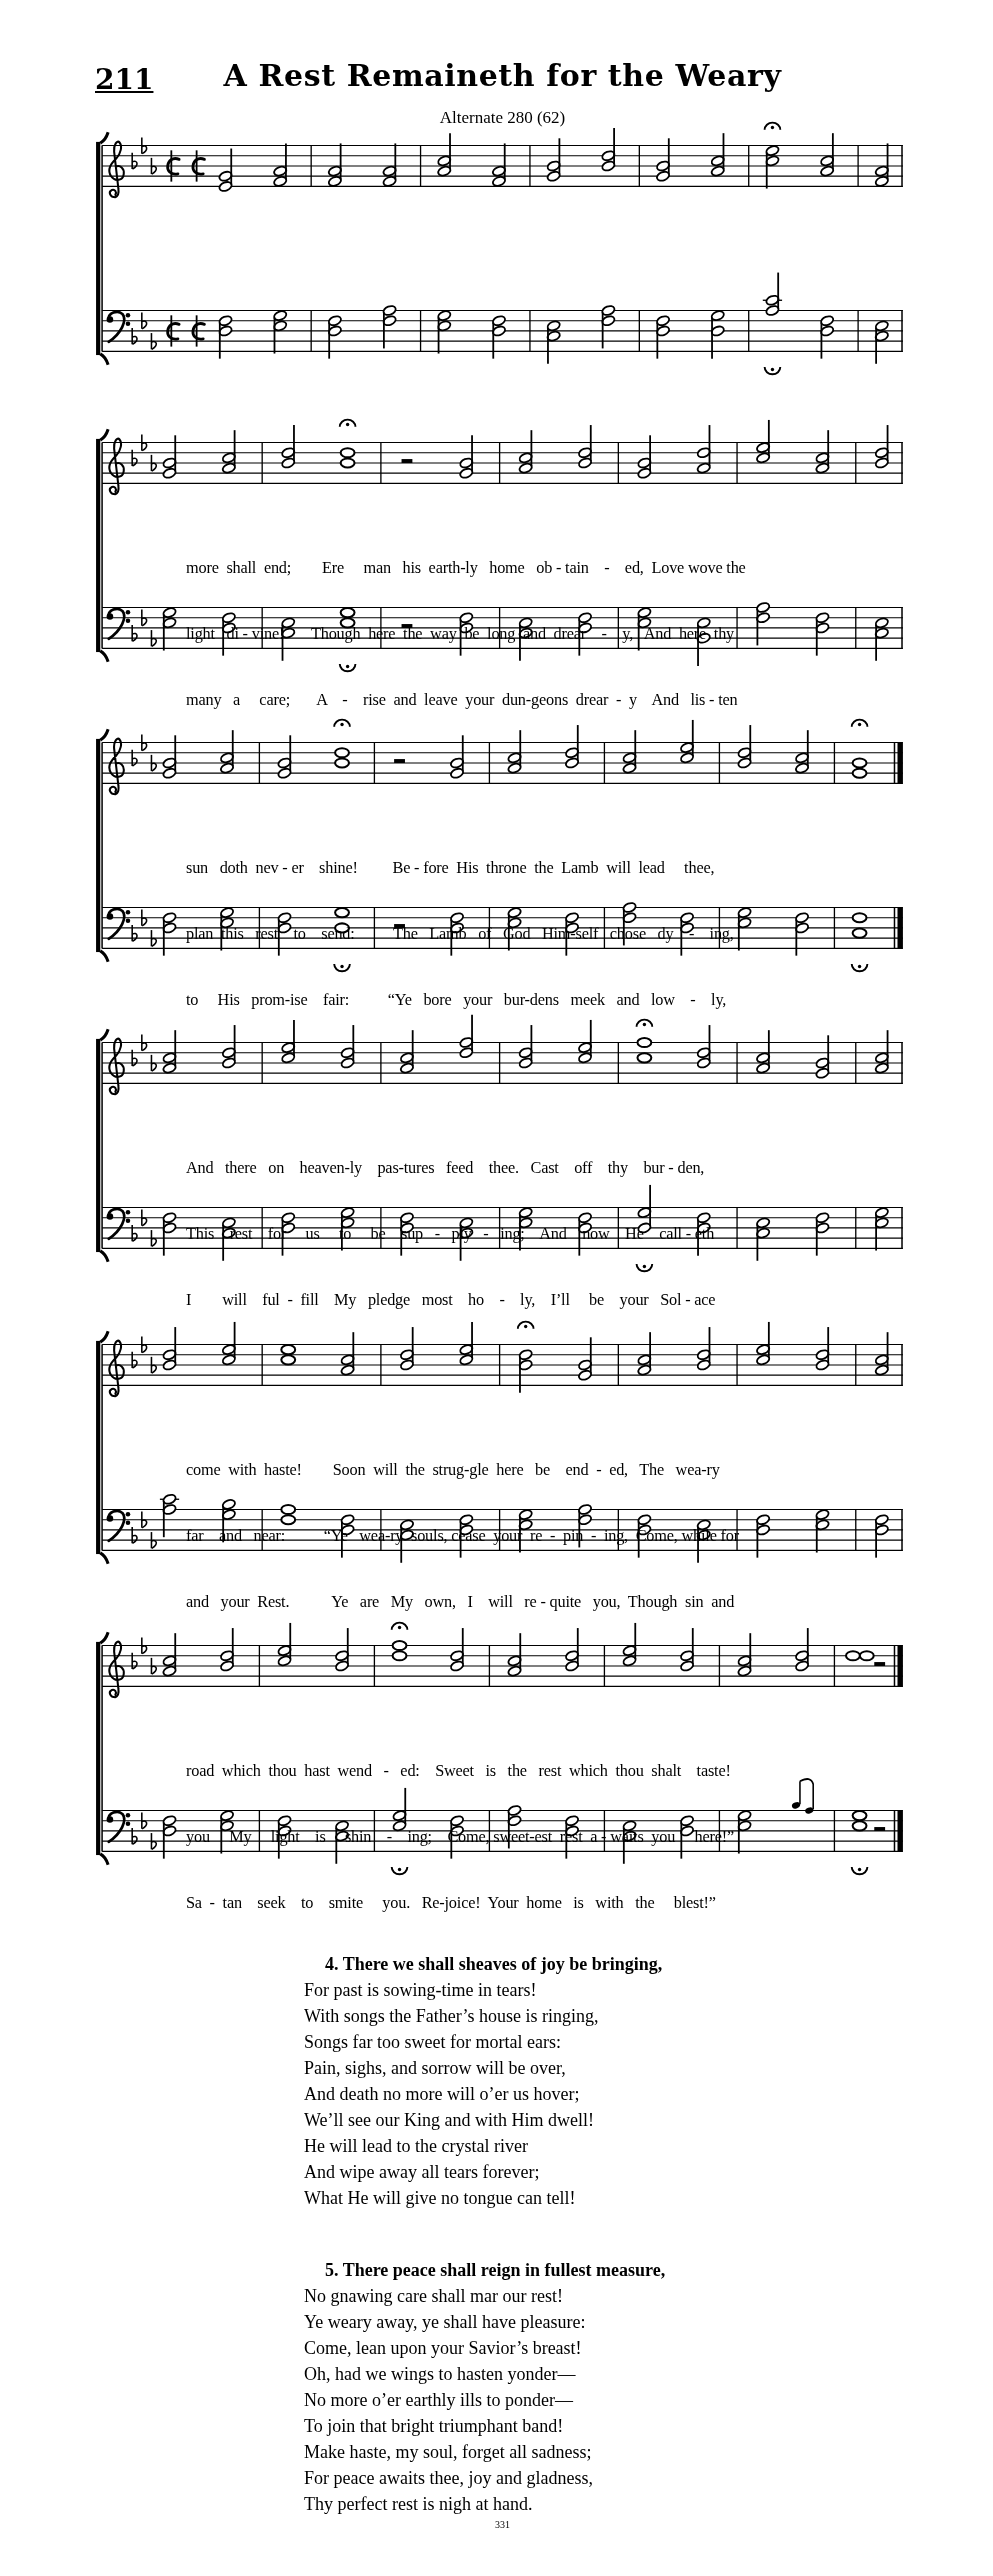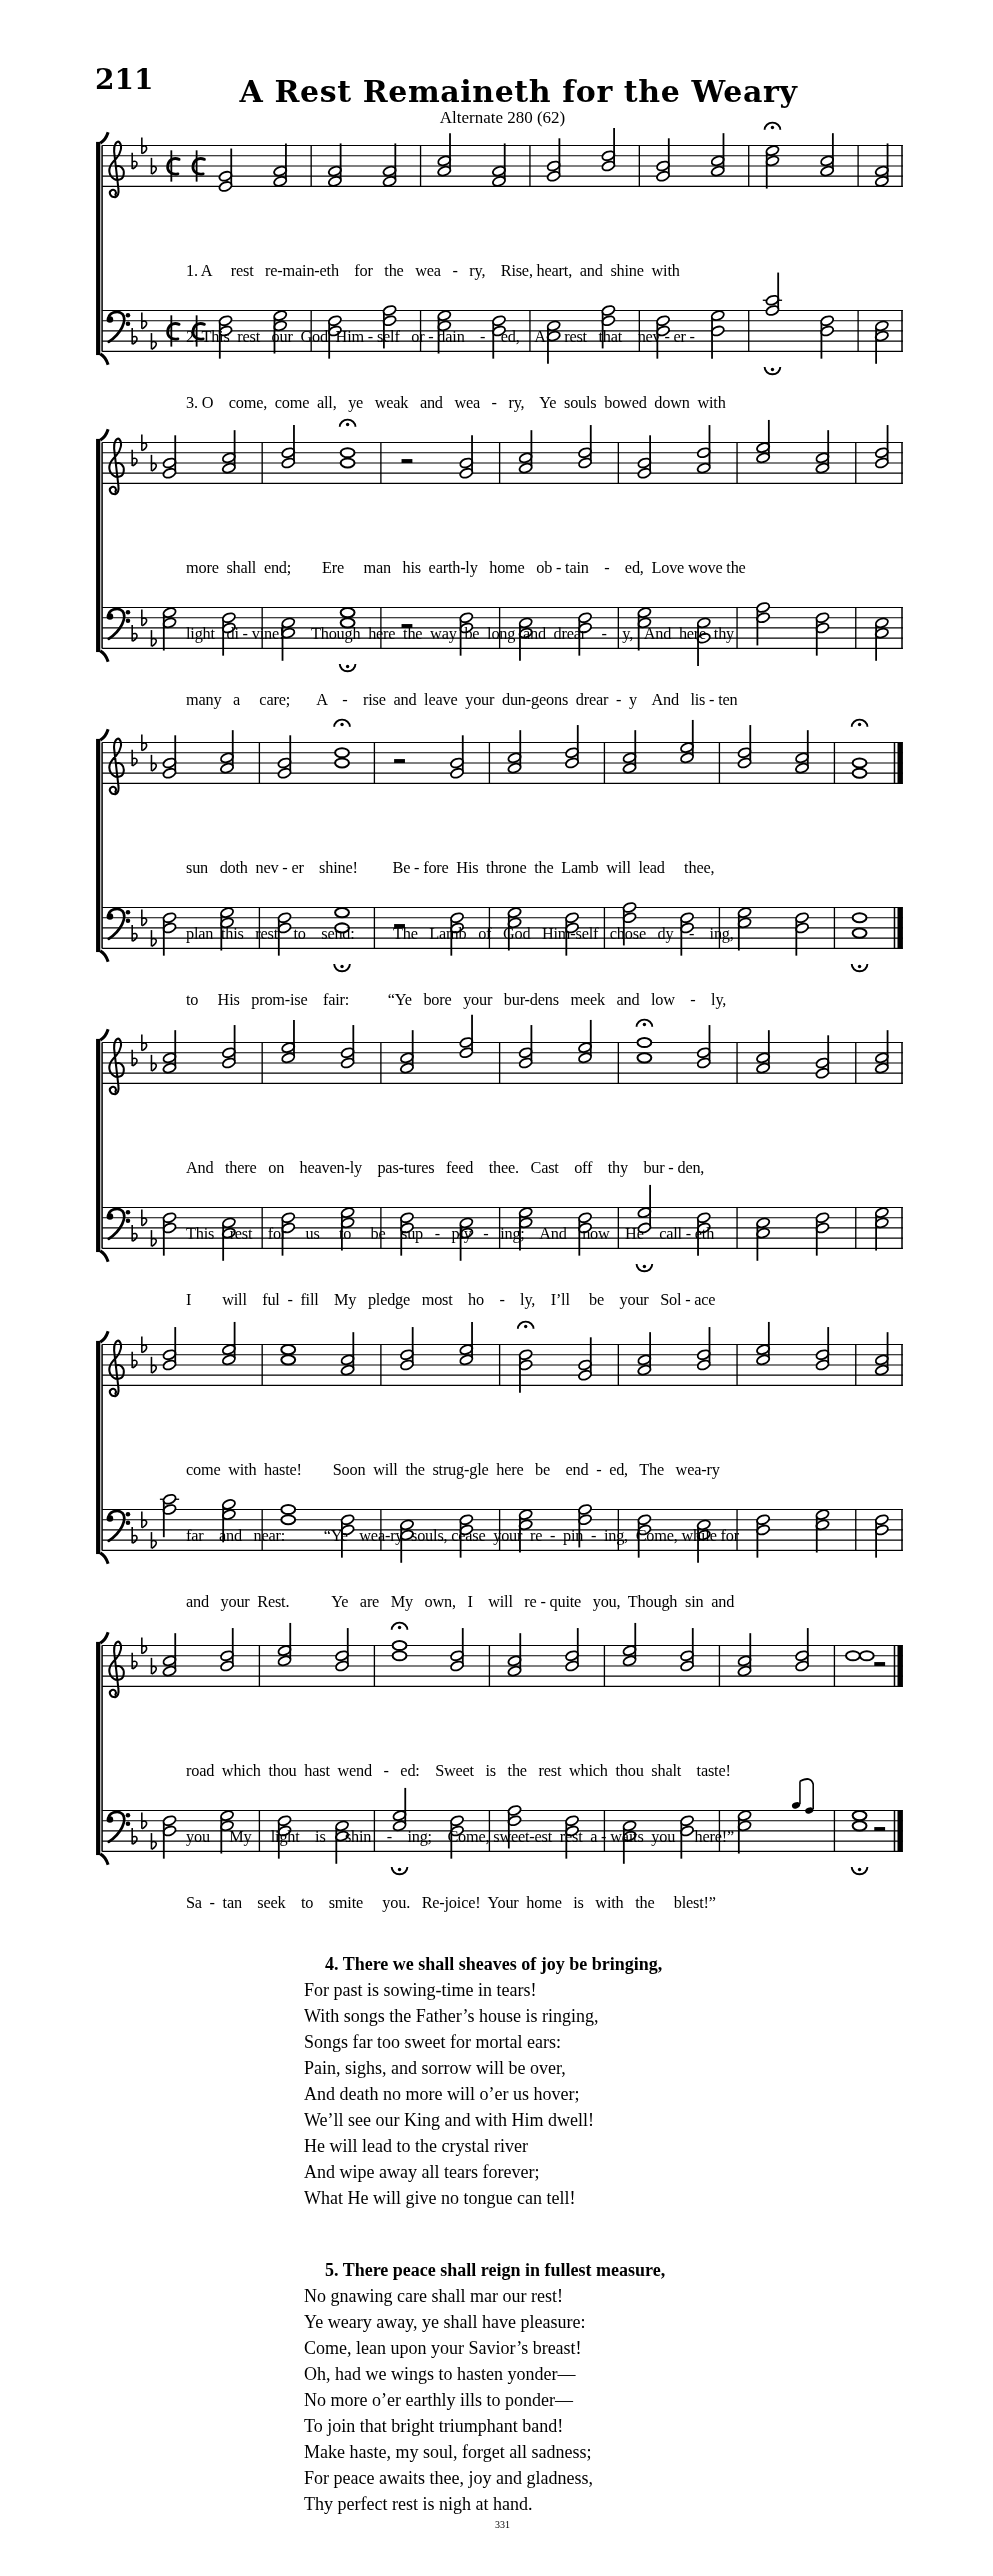--- a/index.html
+++ b/index.html
@@ -1,20 +1,20 @@
 <!DOCTYPE html>
 <html style="font-size:9.6px"><head>
 <meta charset="utf-8">
 <style>
   html,body{margin:0;padding:0;background:#e8e8e8;}
   .page{position:relative;width:993px;height:2576px;background:#ffffff;color:#000;
         font-family:"Liberation Serif",serif;overflow:hidden;}
   .hymn-number{position:absolute;left:95px;top:63px;font-size:28px;font-weight:bold;
-        font-family:"DejaVu Serif",serif;}
-  .title{position:absolute;left:96px;top:58px;width:813px;margin:16px;text-align:center;
+        font-family:"DejaVu Serif",serif;text-decoration:underline;}
+  .title{position:absolute;left:96px;top:58px;width:813px;margin:0;text-align:center;
         font-size:30px;font-weight:bold;font-family:"DejaVu Serif",serif;letter-spacing:0.6px;}
   .subtitle{position:absolute;left:96px;top:108px;width:813px;text-align:center;font-size:17px;}
   .system{position:absolute;left:96px;width:813px;height:283px;}
   .staves{position:absolute;left:0;top:0;width:813px;height:283px;}
   .staves svg{display:block;}
   .lyrics{position:absolute;left:90px;top:103px;white-space:pre;font-size:16.3px;line-height:22px;
         letter-spacing:-0.2px;}
   .lyric-line{white-space:pre;}
   .verse{position:absolute;left:304px;font-size:18px;line-height:26px;}
   .verse-line{white-space:pre;}
@@ -194,25 +194,20 @@
             <circle cx="1123.3333333333333" cy="426" r="2.8"></circle>
           </g>
           <ellipse cx="1214.1666666666665" cy="345" rx="10.5" ry="6.8" fill="#fff" stroke="#000" stroke-width="3" transform="rotate(-21 1214.1666666666665 345)"></ellipse>
           <ellipse cx="1214.1666666666665" cy="362" rx="10.5" ry="6.8" fill="#fff" stroke="#000" stroke-width="3" transform="rotate(-21 1214.1666666666665 362)"></ellipse>
           <line x1="1204.6666666666665" y1="348" x2="1204.6666666666665" y2="408" stroke="#000" stroke-width="3"></line>
           <ellipse cx="1305" cy="353.5" rx="10.5" ry="6.8" fill="#fff" stroke="#000" stroke-width="3" transform="rotate(-21 1305 353.5)"></ellipse>
           <ellipse cx="1305" cy="370.5" rx="10.5" ry="6.8" fill="#fff" stroke="#000" stroke-width="3" transform="rotate(-21 1305 370.5)"></ellipse>
           <line x1="1295.5" y1="356.5" x2="1295.5" y2="416.5" stroke="#000" stroke-width="3"></line>
         </svg>
       </div>
-    <div class="lyrics">
-      <div class="lyric-line">1. A     rest   re-main-eth    for   the   wea   -   ry,    Rise, heart,  and  shine  with</div>
-      <div class="lyric-line">2. This  rest   our  God  Him - self   or - dain    -    ed,    A     rest   that    nev - er -</div>
-      <div class="lyric-line">3. O    come,  come  all,   ye   weak   and   wea   -   ry,    Ye  souls  bowed  down  with</div>
-    </div>
   </section>
 
   <section class="system" style="top:410px">
     <div class="staves">
         <svg xmlns="http://www.w3.org/2000/svg" width="813" height="283" viewBox="0 0 1350 470">
           <g>
             <rect x="0" y="48" width="7" height="354" fill="#000"></rect>
             <path d="M7 50 Q16 45 20 32" stroke="#000" stroke-width="5" fill="none"></path>
             <path d="M7 400 Q16 405 20 418" stroke="#000" stroke-width="5" fill="none"></path>
           </g>

